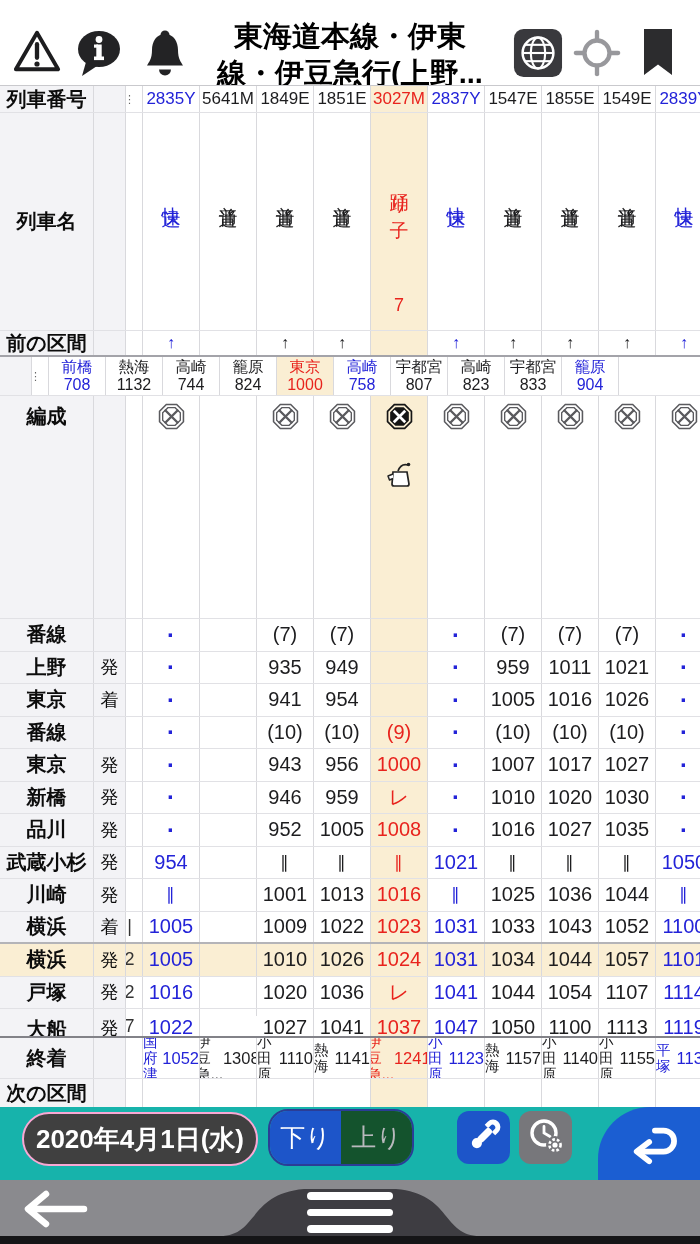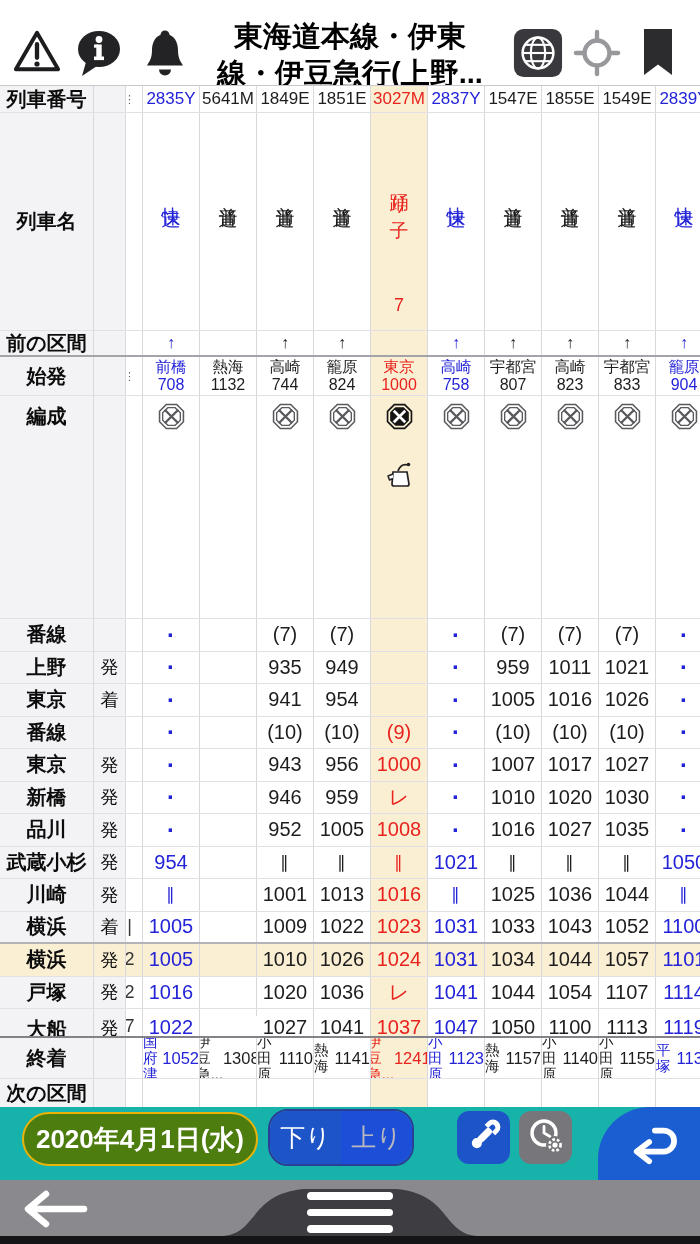--- a/index.html
+++ b/index.html
@@ -52,27 +52,27 @@
   .r-term{height:43px;border-top:2px solid #828288;}
   .r-term .c-train{flex-direction:row;line-height:1.12;}
   .r-term .c-train .st{font-size:14.5px;}
   .r-term .c-train .tm{font-size:16.5px;}
   .r-next{height:29px;border-bottom:1px solid #cfcfd3;}
   
   .bbar{position:absolute;top:1107px;left:0;width:700px;height:73px;background:#17b3ab;}
   .blue-corner{position:absolute;top:1107px;left:598px;width:102px;height:73px;background:#1b5ed2;
                border-top-left-radius:52px;}
   .datebtn{position:absolute;top:1112px;left:22px;width:236px;height:54px;border-radius:27px;
-           background:#4d7c0f;border:2px solid #eab308;box-sizing:border-box;color:#fff;
+           background:#404040;border:2px solid #f9a8d4;box-sizing:border-box;color:#fff;
            font-size:26px;font-weight:bold;display:flex;align-items:center;justify-content:center;text-align:center;}
   .toggle{position:absolute;top:1109px;left:268px;width:146px;height:57px;border:2px solid #2b3d96;
           border-radius:20px;overflow:hidden;display:flex;box-sizing:border-box;}
   .tg{flex:1;display:flex;align-items:center;justify-content:center;font-size:25px;}
   .tg-down{background:#1d55c9;color:#fff;}
-  .tg-up{background:#1d4ed8;color:#b9b9bd;}
+  .tg-up{background:#14532d;color:#b9b9bd;}
   .sqbtn{position:absolute;top:1111px;width:53px;height:53px;border-radius:12px;display:flex;
          align-items:center;justify-content:center;}
   .btn-wrench{left:457px;background:#1d55c9;}
   .btn-clock{left:519px;background:#77777b;}
   .retbtn{position:absolute;top:1118px;left:618px;width:70px;height:52px;display:flex;
           align-items:center;justify-content:center;}
   
   .gnav{position:absolute;top:1180px;left:0;width:700px;height:56px;background:#8a8a8e;}
   .backbtn{position:absolute;top:1189px;left:20px;width:70px;height:40px;}
   .bump{position:absolute;top:1180px;left:220px;width:260px;height:56px;}
@@ -238,21 +238,20 @@
           <div class="a-black">↑</div>
         </div>
         <div class="cell c-train">
           <div class="a-black">↑</div>
         </div>
         <div class="cell c-train">
           <div class="a-blue">↑</div>
         </div>
       </div>
       <div class="row r-origin">
-        <div class="cell c-label">始発</div>
         <div class="cell c-suffix"></div>
         <div class="cell c-edge">
           <span class="frag fragsm">⋮</span>
         </div>
         <div class="cell c-train">
           <div class="st a-blue">前橋</div>
           <div class="tm a-blue">708</div>
         </div>
         <div class="cell c-train">
           <div class="st a-black">熱海</div>

